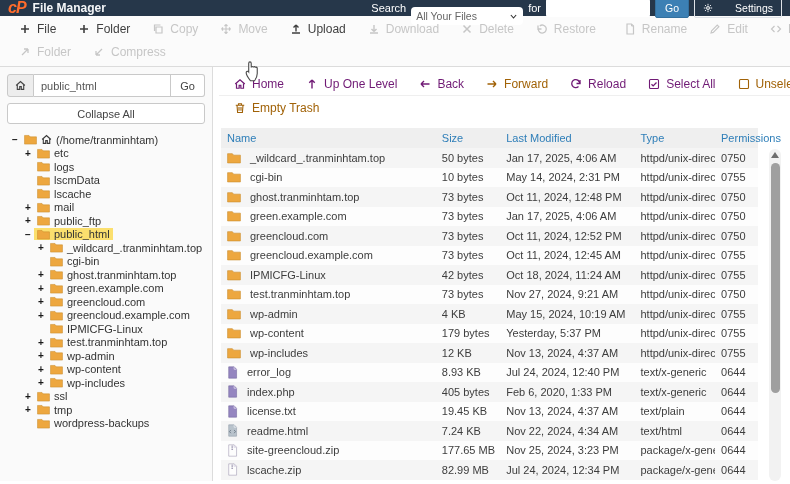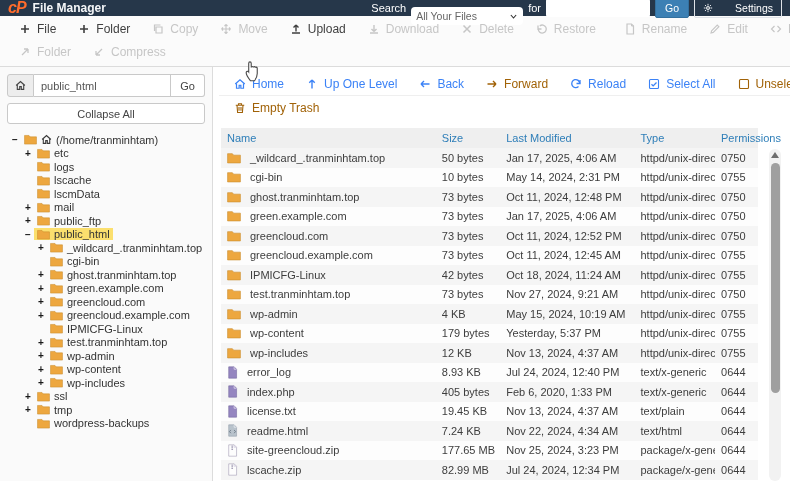--- a/index.html
+++ b/index.html
@@ -56,21 +56,21 @@
   .tree-inner { display:flex; align-items:center; gap:4px; padding:0 3px; }
   .tree-item.selected .tree-inner { background:#fbdf6e; }
   .tree-folder { width:13px; height:11px; flex:none; }
   .tree-home { width:11px; height:11px; color:#3a3a3a; flex:none; }
 
   
   .main { flex:1; position:relative; padding:5px 0 0 6px; overflow:hidden; background:#fff; }
   .nav-row { display:flex; align-items:center; height:24px; padding:0 4px;
              border-bottom:1px solid #efefef; }
   .nav-link { display:flex; align-items:center; gap:6px; background:none; border:none;
-              font-size:12px; color:#3b82f6; padding:0 11px; cursor:pointer; white-space:nowrap; }
+              font-size:12px; color:#701a75; padding:0 11px; cursor:pointer; white-space:nowrap; }
   .nav-link.disabled { color:#a16207; cursor:default; }
   .trash-row { display:flex; align-items:center; height:24px; padding:0 4px; }
 
   .ftable { width:calc(100% - 34px); margin:8px 0 0 2px; border-collapse:collapse;
             font-size:11px; color:#3d3d3d; table-layout:fixed; }
   .ftable th { text-align:left; font-weight:normal; color:#2e7eb8; background:#efefef;
                padding:4px 6px; font-size:11px; cursor:pointer; }
   .ftable td { padding:2.5px 6px; height:19.5px; white-space:nowrap; overflow:hidden; }
   .ftable tbody tr:nth-child(odd)  { background:#f5f5f5; }
   .ftable tbody tr:nth-child(even) { background:#fdfdfd; }
@@ -352,30 +352,30 @@
               </svg>
               <span class="tree-label">logs</span>
             </span>
           </div>
           <div class="tree-item" style="padding-left: 17px;">
             <span class="expander"></span>
             <span class="tree-inner">
               <svg class="tree-folder">
                 <use href="#i-folder"></use>
               </svg>
-              <span class="tree-label">lscache</span>
+              <span class="tree-label">lscmData</span>
             </span>
           </div>
           <div class="tree-item" style="padding-left: 17px;">
             <span class="expander"></span>
             <span class="tree-inner">
               <svg class="tree-folder">
                 <use href="#i-folder"></use>
               </svg>
-              <span class="tree-label">lscmData</span>
+              <span class="tree-label">lscache</span>
             </span>
           </div>
           <div class="tree-item" style="padding-left: 17px;">
             <span class="expander">+</span>
             <span class="tree-inner">
               <svg class="tree-folder">
                 <use href="#i-folder"></use>
               </svg>
               <span class="tree-label">mail</span>
             </span>

